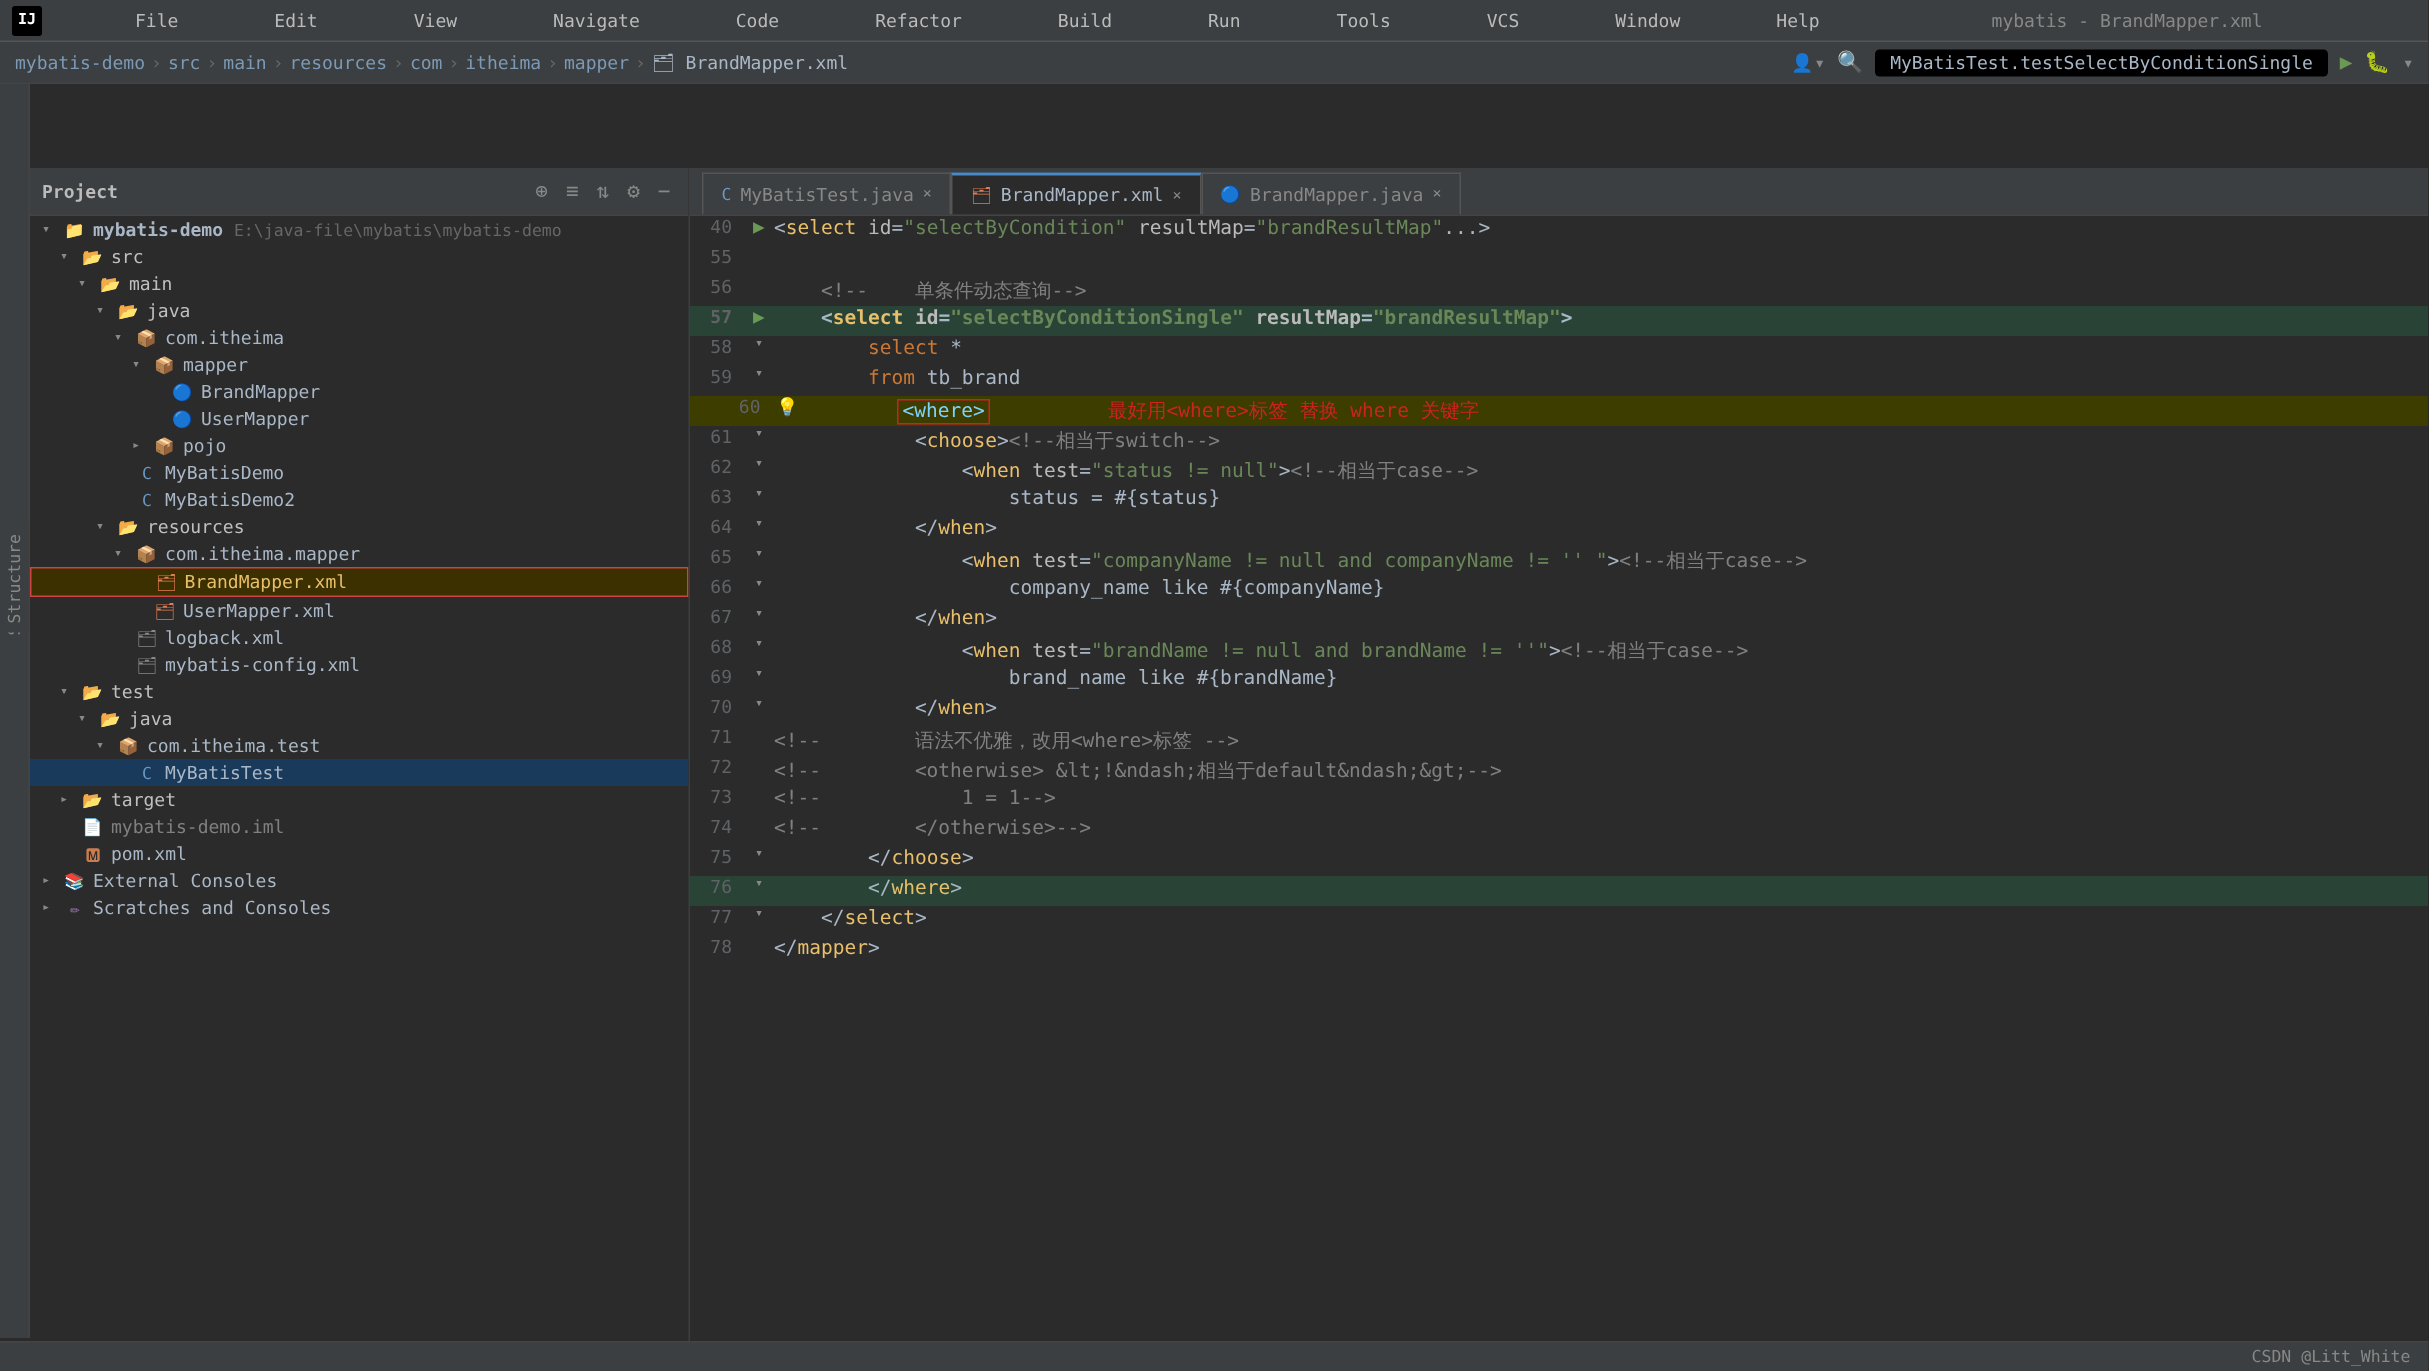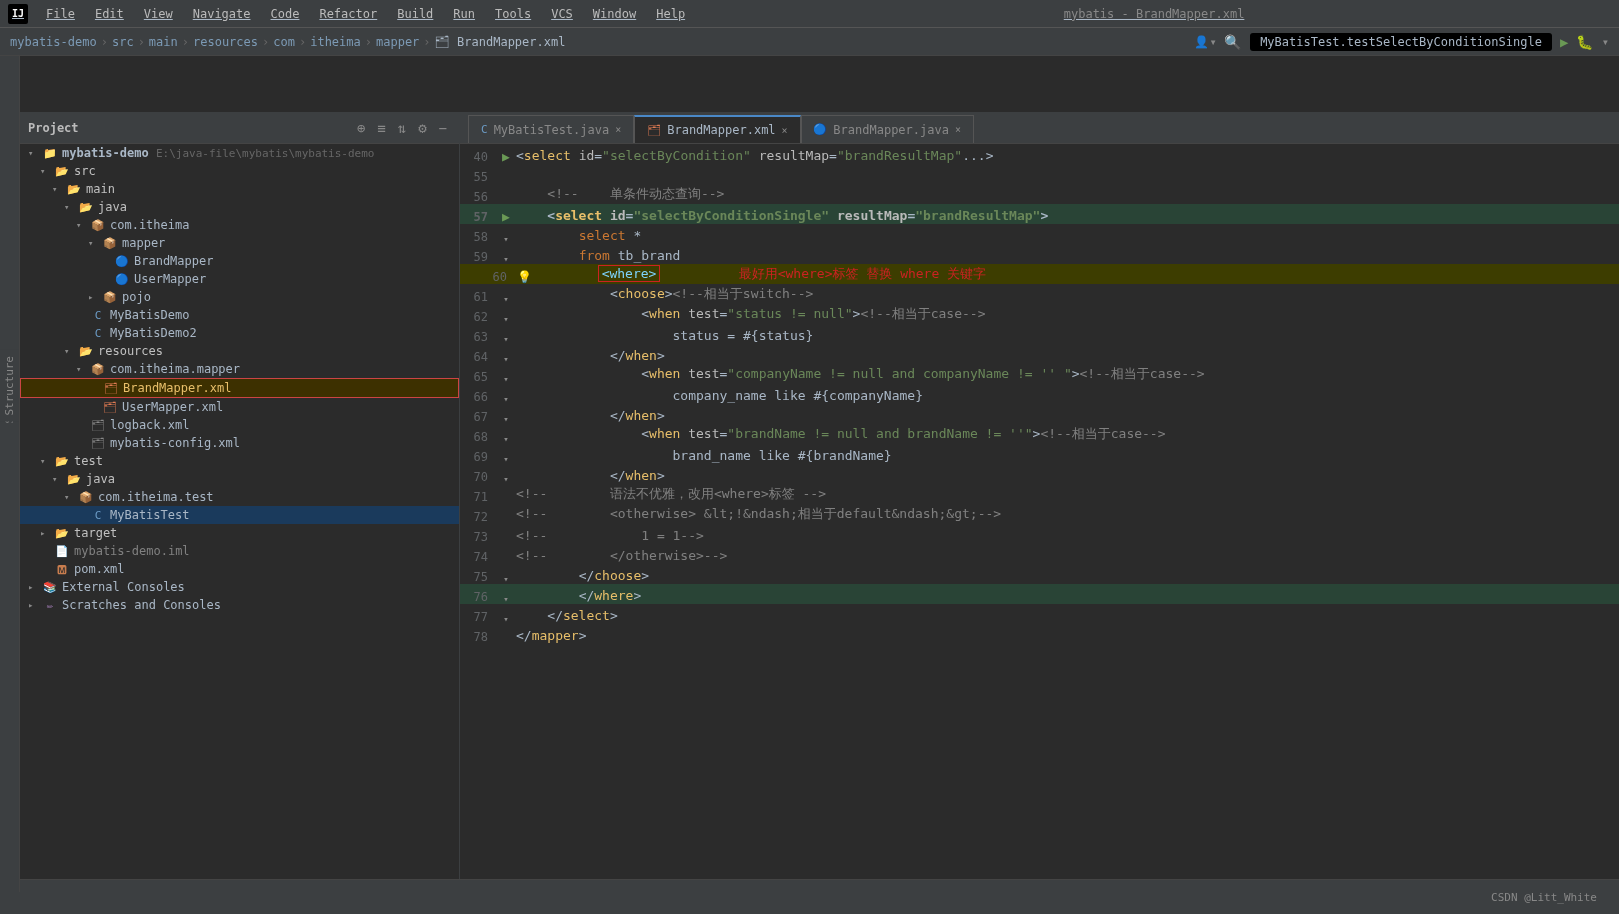--- a/index.html
+++ b/index.html
@@ -7,28 +7,27 @@
 
     
     #menubar {
       background: #3c3f41;
       height: 28px;
       display: flex;
       align-items: center;
       padding: 0 8px;
       gap: 4px;
       border-bottom: 1px solid #555;
-      text-decoration: underline;
     }
     #menubar .logo {
       width: 20px; height: 20px; background: #000; border-radius: 2px; margin-right: 6px;
       display: flex; align-items: center; justify-content: center; color: white; font-size: 10px; font-weight: bold;
     }
     #menubar .menu-item {
-      padding: 2px 8px; font-size: 12px; color: #bbbbbb; cursor: pointer; border-radius: 3px;
+      padding: 2px 8px; font-size: 12px; color: #bbbbbb; cursor: pointer; border-radius: 3px; margin-left: 44px;
     }
     #menubar .window-title {
       flex: 1; text-align: center; font-size: 12px; color: #888;
     }
 
     
     #pathbar {
       background: #3c3f41;
       height: 28px;
       display: flex;
@@ -164,21 +163,21 @@
     }
 
     
     .code-area {
       display: flex;
       flex-direction: column;
       min-width: 100%;
     }
     .code-line {
       display: flex;
-      align-items: flex-end;
+      align-items: flex-start;
       min-height: 20px;
       padding: 0;
       position: relative;
     }
     .line-num {
       width: 36px;
       text-align: right;
       padding-right: 8px;
       color: #606366;
       font-size: 12px;
@@ -212,26 +211,26 @@
     .keyword { color: #cc7832; }
     .yellow-bulb { color: #f0b040; font-size: 12px; }
     .line-highlighted { background: #3d3d00; padding-left: 19px; }
 
     
     #statusbar {
       position: absolute;
       bottom: 0;
       left: 0;
       right: 0;
-      height: 35px;
+      height: 20px;
       background: #3c3f41;
       border-top: 1px solid #444;
       display: flex;
       align-items: center;
-      padding: 0 22px;
+      padding: 0 12px;
       font-size: 11px;
       color: #888;
       gap: 12px;
     }
     #statusbar .right { margin-left: auto; }
 
     
     #structure-tab {
       position: absolute;
       left: 0;

